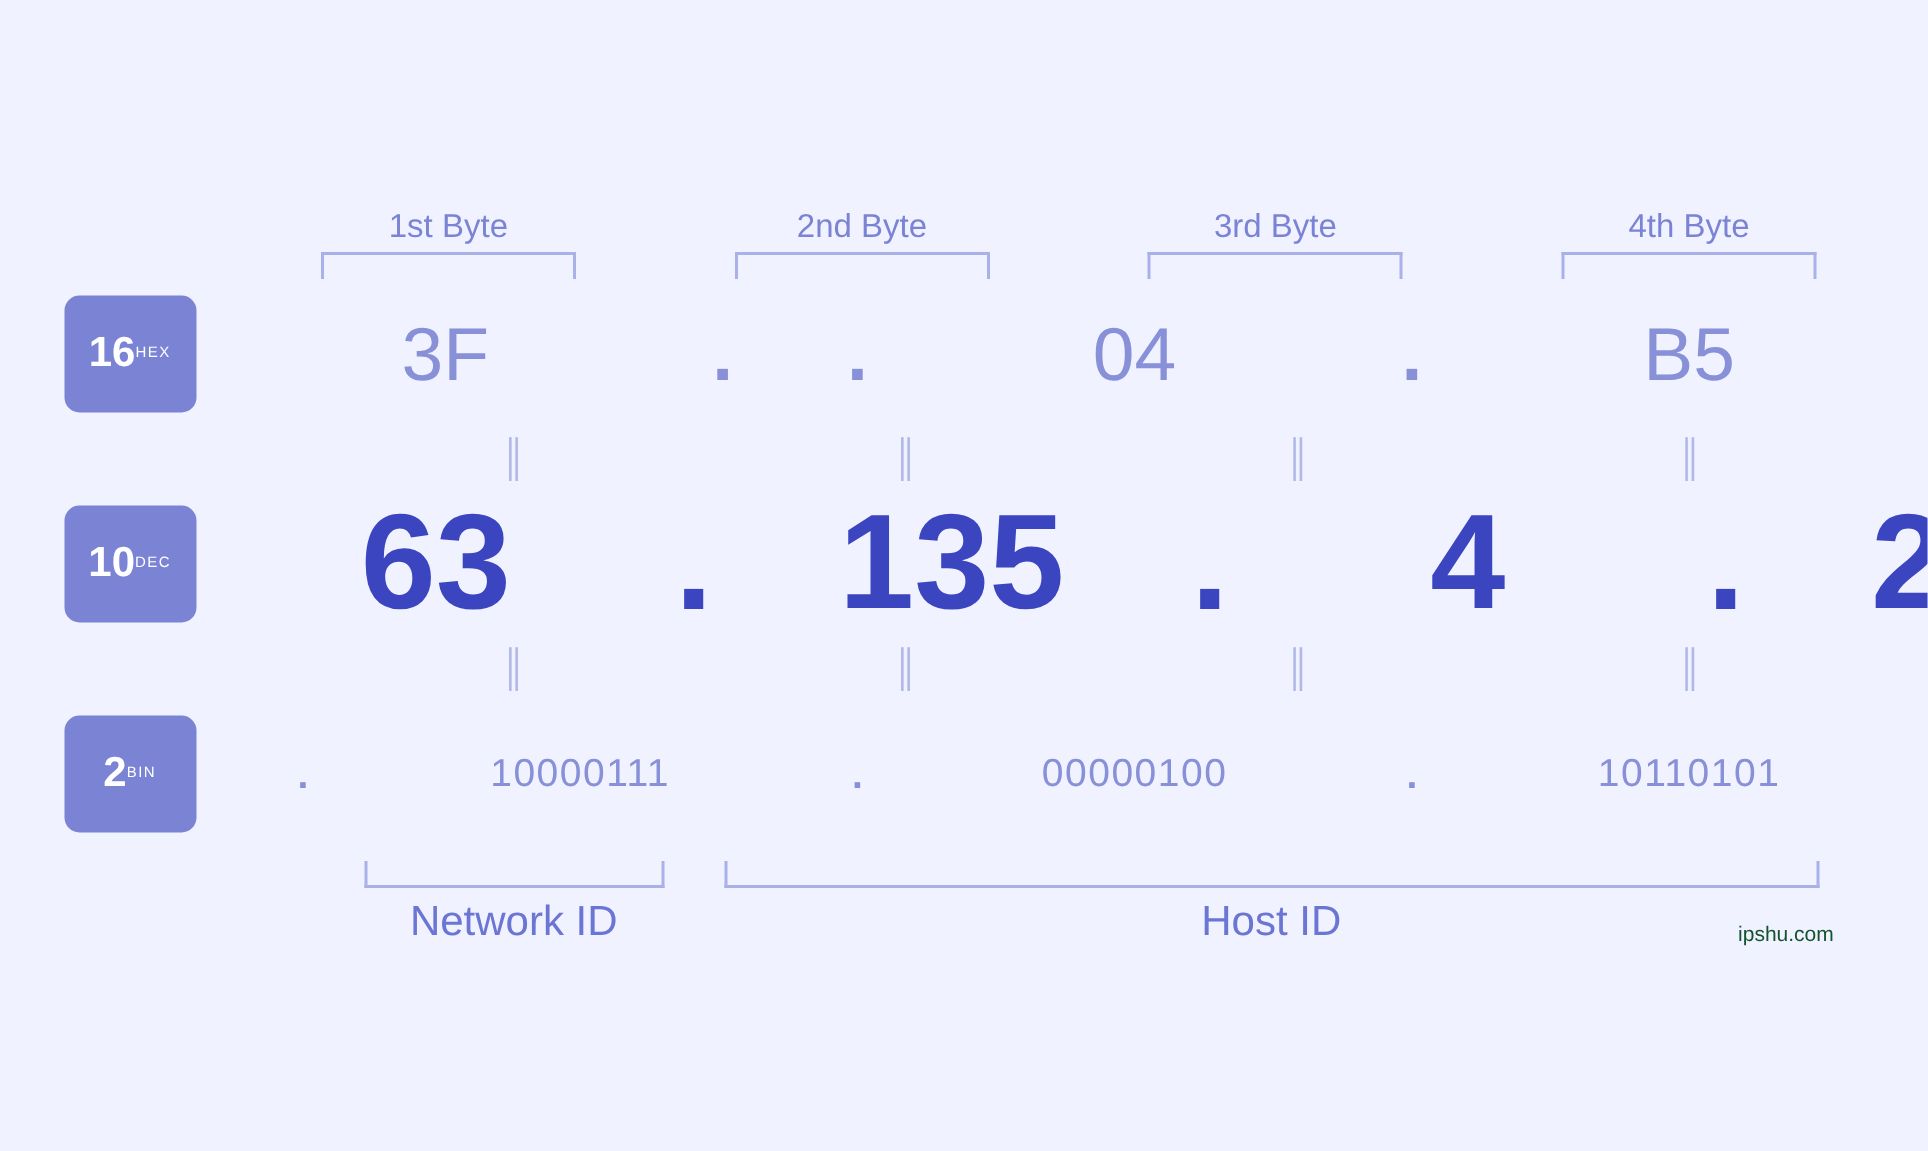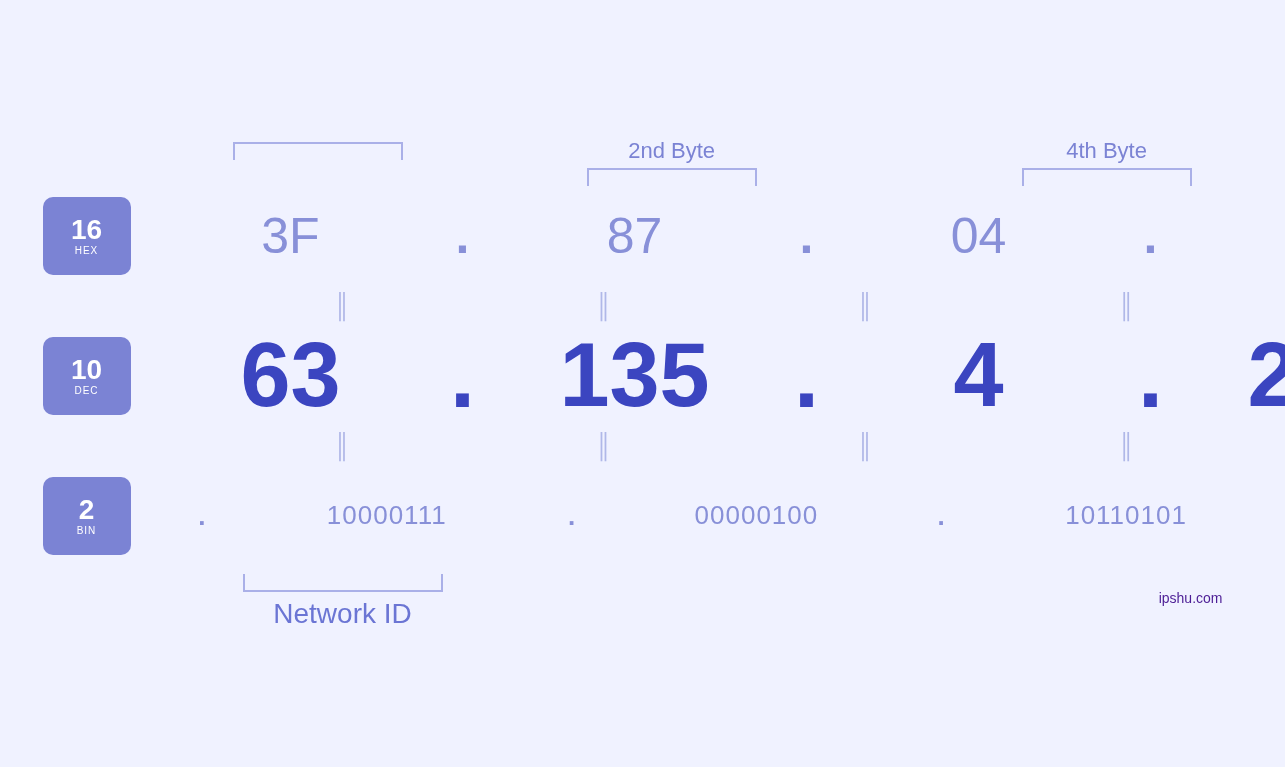--- a/index.html
+++ b/index.html
@@ -50,21 +50,21 @@
       align-items: center;
       height: 100px;
     }
 
     .badge {
       width: 88px;
       height: 78px;
       background: #7b83d4;
       border-radius: 10px;
       display: flex;
-      flex-direction: column;
+      flex-direction: row;
       align-items: center;
       justify-content: center;
       color: white;
       flex-shrink: 0;
     }
 
     .badge-number {
       font-size: 28px;
       font-weight: bold;
       line-height: 1.1;
@@ -197,62 +197,66 @@
       color: #6b75d4;
       font-size: 36px;
       font-weight: 500;
       width: 1060px;
       margin-left: 50px;
       margin-top: 4px;
     }
 
     .watermark {
       position: absolute;
-      bottom: 24px;
+      bottom: 0;
       right: 20px;
-      color: #4c1d95;
+      color: #14532d;
       font-size: 14px;
     }
 
     .dots-placeholder {
       width: 30px;
       flex-shrink: 0;
     }
   </style>
 </head>
 <body>
 
 <div class="container">
 
   <div class="byte-headers">
     <div style="width:220px; text-align:center;">
+      <div class="byte-header">1st Byte</div>
       <div class="bracket-line"></div>
     </div>
     <div style="width:30px;"></div>
     <div style="width:220px; text-align:center;">
       <div class="byte-header">2nd Byte</div>
       <div class="bracket-line"></div>
     </div>
     <div style="width:30px;"></div>
+    <div style="width:220px; text-align:center;">
+      <div class="byte-header">3rd Byte</div>
+      <div class="bracket-line"></div>
+    </div>
     <div style="width:30px;"></div>
     <div style="width:220px; text-align:center;">
       <div class="byte-header">4th Byte</div>
       <div class="bracket-line"></div>
     </div>
   </div>
 
   <div class="data-row">
     <div class="badge">
       <span class="badge-number">16</span>
       <span class="badge-label">HEX</span>
     </div>
     <div class="values-row">
       <div class="byte-value hex">3F</div>
       <div class="dot hex">.</div>
-      <div class="byte-value hex">87</div>
       <div class="dot hex">.</div>
       <div class="byte-value hex">04</div>
       <div class="dot hex">.</div>
       <div class="byte-value hex">B5</div>
     </div>
   </div>
 
   <div class="separator-row">
     <div class="parallel-marks">
       <div class="parallel">║</div>
@@ -310,18 +314,22 @@
 
   <div style="padding-left:140px; margin-top: 8px;">
     <div style="display:flex; padding-left:50px; align-items:flex-start;">
 
       <div style="width:220px; display:flex; flex-direction:column; align-items:center;">
         <div class="network-id-bracket"></div>
         <div class="label-text">Network ID</div>
       </div>
       <div style="width:30px;"></div>
 
+      <div style="display:flex; flex-direction:column; align-items:center;">
+        <div class="host-id-bracket"></div>
+        <div class="label-text" style="width:730px; text-align:center;">Host ID</div>
+      </div>
     </div>
   </div>
 
 
   <div class="watermark">ipshu.com</div>
 </div>
 
 </body></html>

